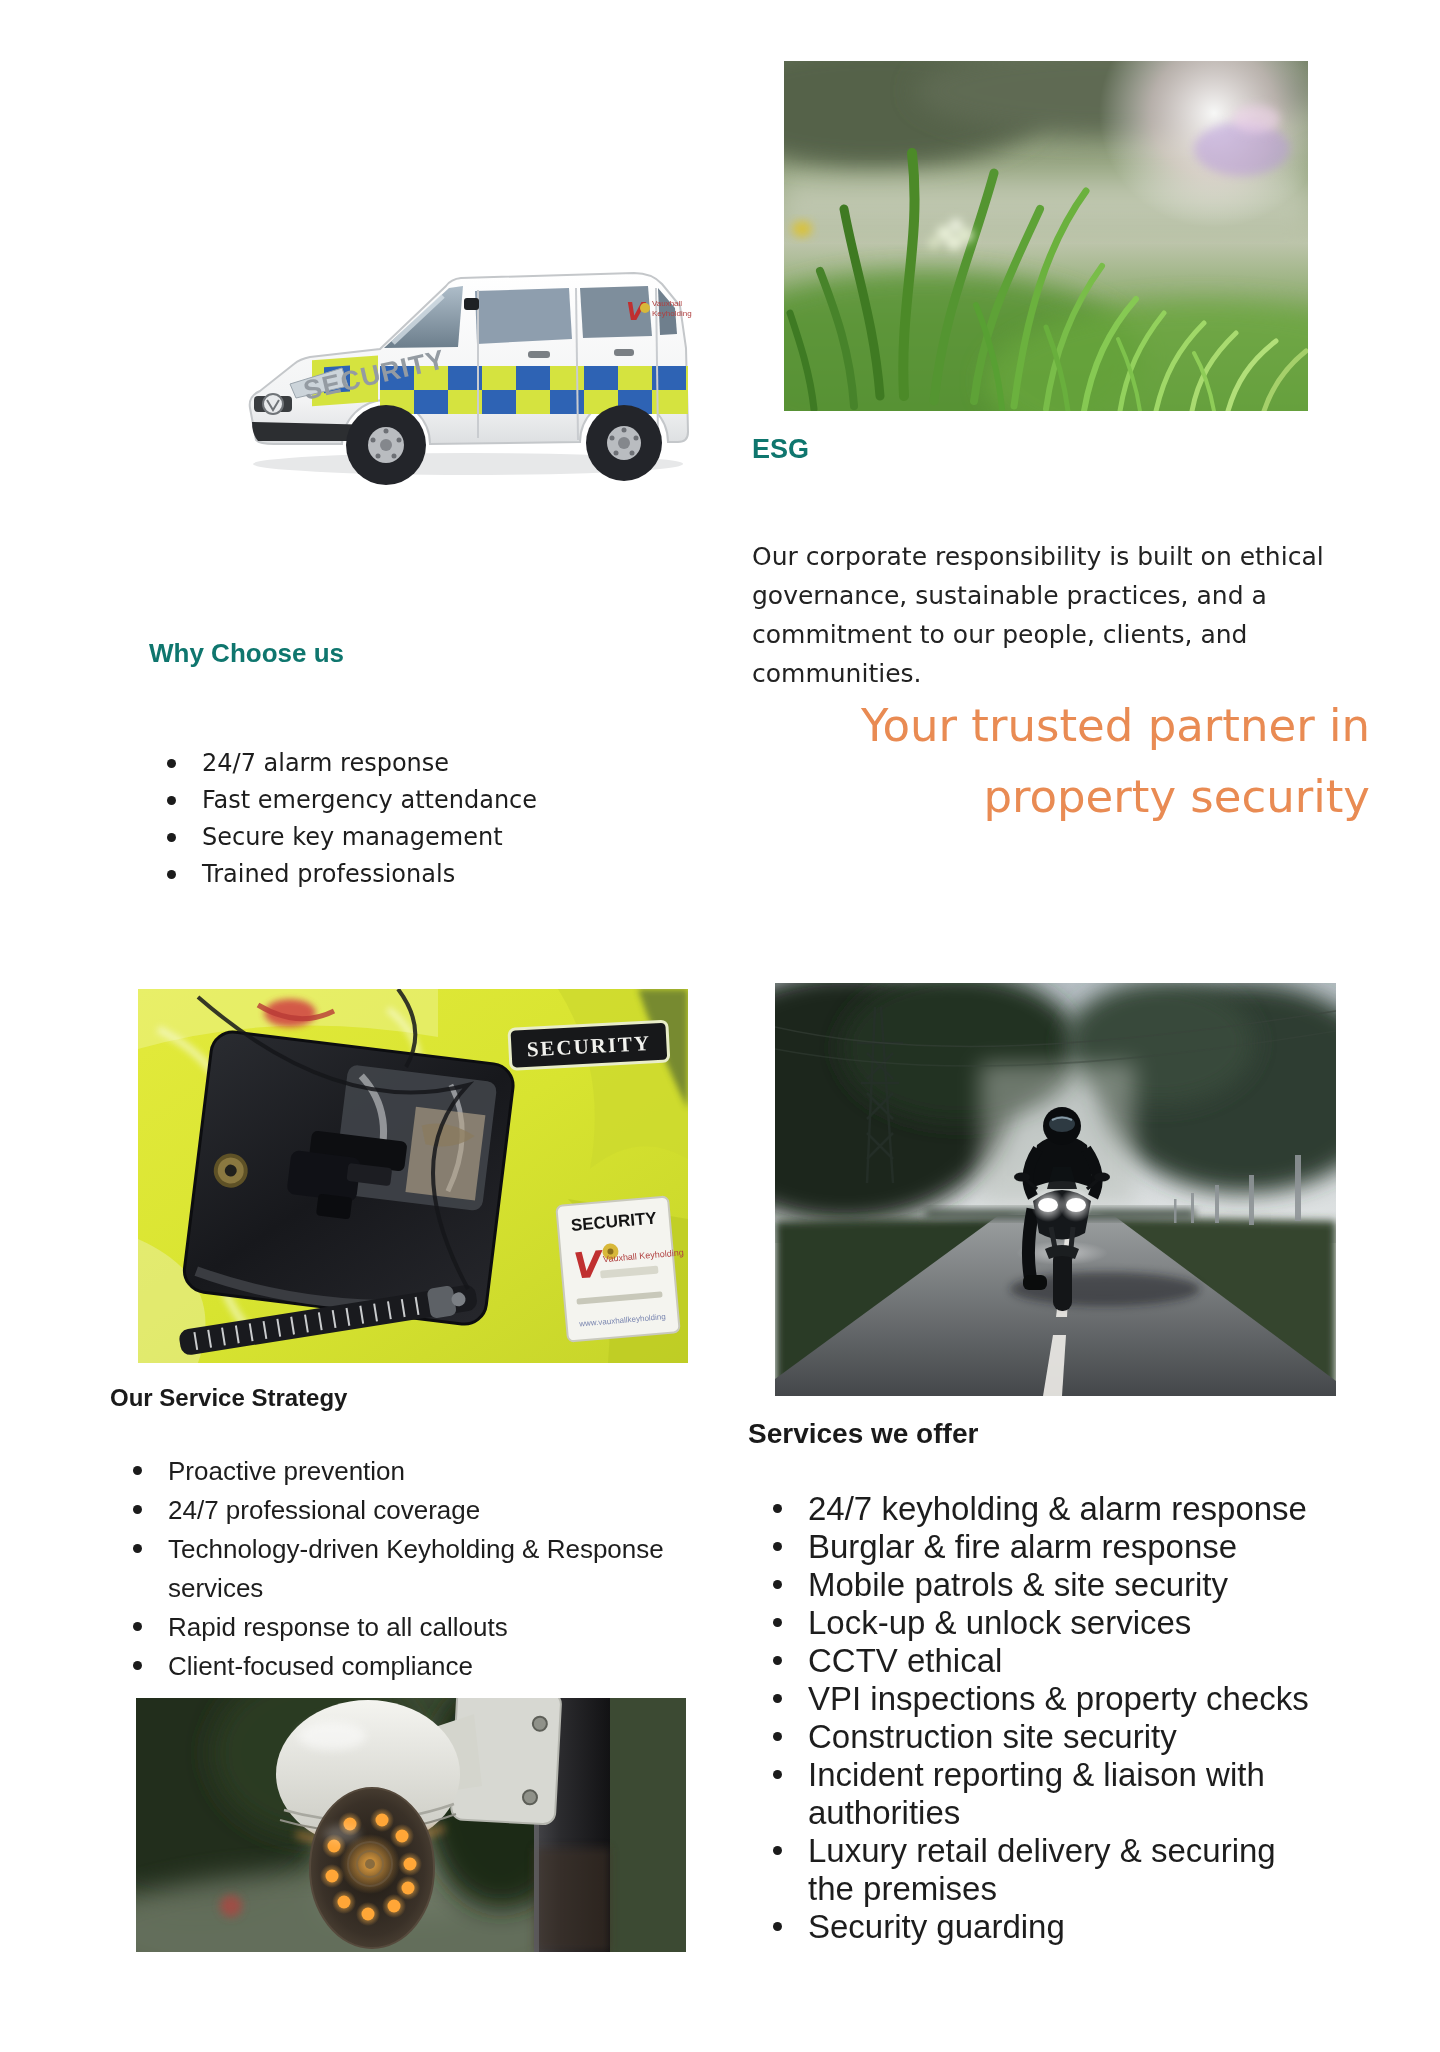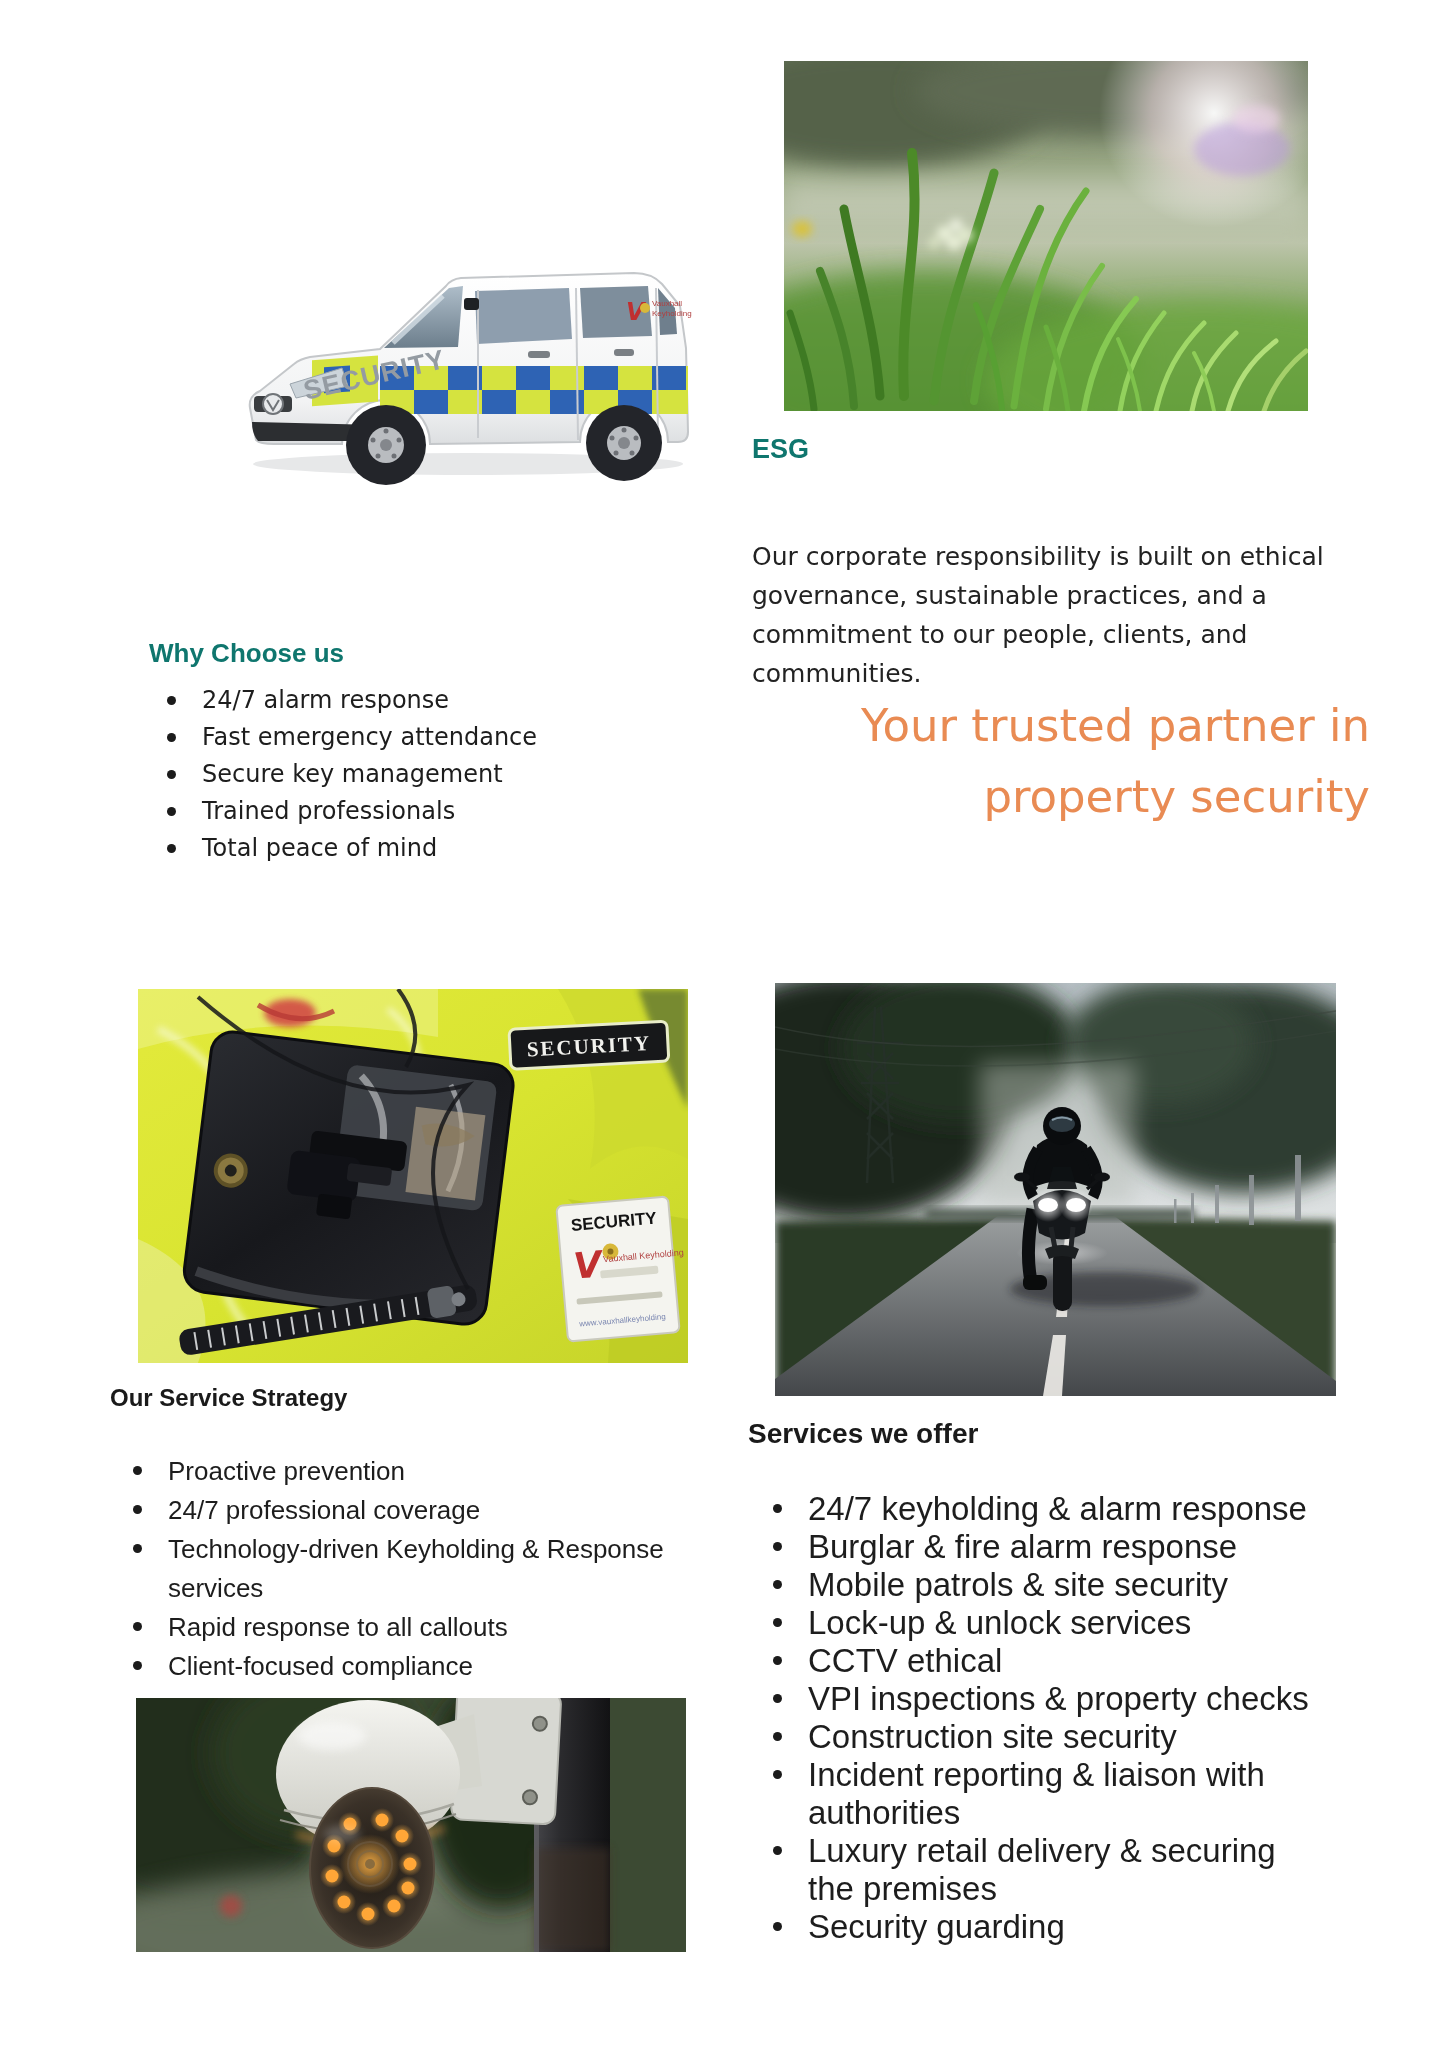--- a/index.html
+++ b/index.html
@@ -22,21 +22,21 @@
   .tagline      { left:690px; top:690px; width:680px; text-align:right;
                   font-family:"DejaVu Sans",sans-serif; font-size:45px; line-height:71px; }
   .strategy-heading { left:110px; top:1384px; font-size:24px; }
   .services-heading { left:748px; top:1418px; font-size:28px; }
 
   
   ul.blist { list-style:none; margin:0; padding:0; position:absolute; }
   ul.blist li { position:relative; padding-left:35px; }
   ul.blist li::before { content:""; position:absolute; width:9px; height:9px; border-radius:50%;
                         background:#1b1b1b; left:0; top:14px; }
-  .why-list { left:167px; top:682px; width:480px;
+  .why-list { left:167px; top:745px; width:480px;
               font-family:"DejaVu Sans",sans-serif; font-size:24px; line-height:37px; }
   .why-list li::before { left:8px; top:13px; }
   .strategy-list { left:133px; top:1452px; width:562px; font-size:26px; line-height:39px; }
   .strategy-list li { padding-left:30px; }
   .services-list { left:773px; top:1490px; width:548px; font-size:33px; line-height:38px; }
   .services-list li { padding-left:30px; }
   .services-list li::before { top:13px; }
 
   
   .van-img   { left:228px; top:198px;  width:482px; height:296px; }
@@ -204,21 +204,20 @@
 
   <div class="abs h-round esg-heading">ESG</div>
   <div class="abs esg-body">Our corporate responsibility is built on ethical governance, sustainable practices, and a commitment to our people, clients, and communities.</div>
 
   <div class="abs h-round why-heading">Why Choose us</div>
   <ul class="blist why-list">
     <li>24/7 alarm response</li>
     <li>Fast emergency attendance</li>
     <li>Secure key management</li>
     <li>Trained professionals</li>
-    <li>Total peace of mind</li>
   </ul>
 
   <div class="abs tagline" style="color:#e98b53;">
     <div>Your trusted partner in</div>
     <div>property security</div>
   </div>
 
   <div class="photo vest-img">
     <svg viewBox="0 0 550 374">
       <defs>

